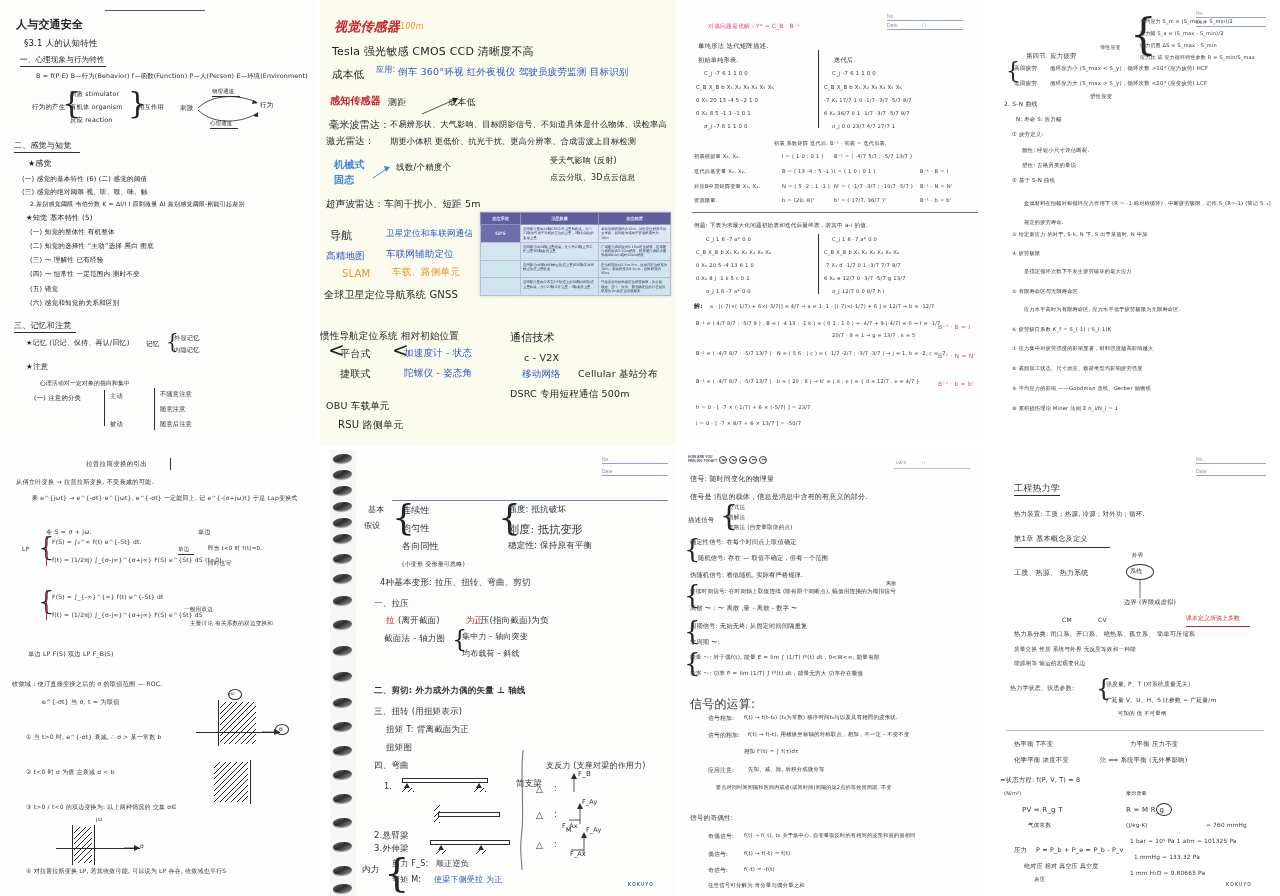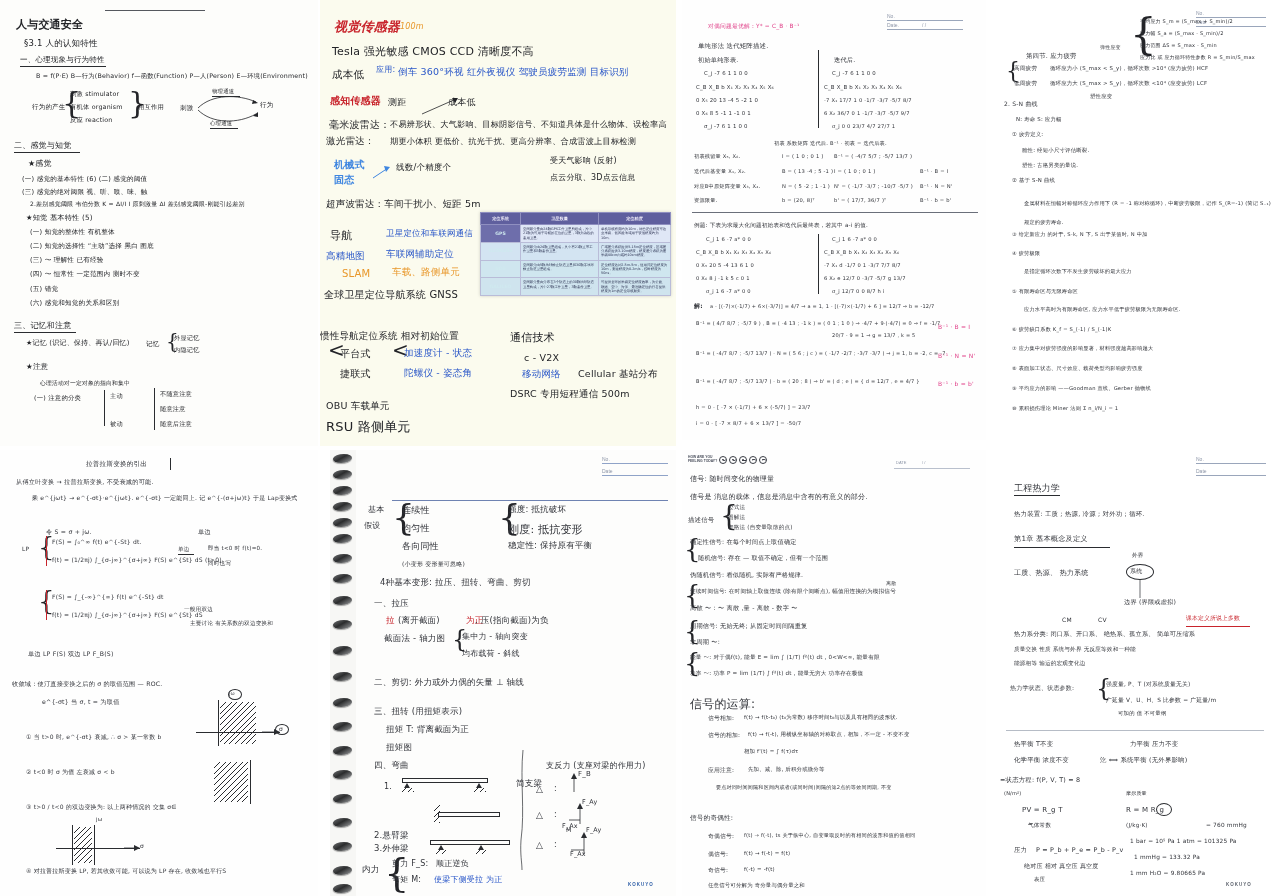--- a/index.html
+++ b/index.html
@@ -296,21 +296,21 @@
 
     <div class="hw line ink-black" style="left:0px;top:330px;font-size:9.5px;">惯性导航定位系统  相对初始位置</div>
     <div class="brace" style="left:8px;top:340px;font-size:20px;line-height:20px;">&lt;</div>
     <div class="hw line ink-black" style="left:20px;top:347px;font-size:10px;">平台式</div>
     <div class="hw line ink-black" style="left:20px;top:367px;font-size:10px;">捷联式</div>
     <div class="brace ink-blue" style="left:72px;top:340px;font-size:20px;line-height:20px;">&lt;</div>
     <div class="hw line ink-blue" style="left:84px;top:347px;font-size:9.5px;">加速度计 - 状态</div>
     <div class="hw line ink-blue" style="left:84px;top:367px;font-size:9.5px;">陀螺仪 - 姿态角</div>
 
     <div class="hw line ink-black" style="left:6px;top:400px;font-size:9.5px;">OBU 车载单元</div>
-    <div class="hw line ink-black" style="left:6px;top:418px;font-size:13px;">RSU 路侧单元</div>
+    <div class="hw line ink-black" style="left:18px;top:418px;font-size:10px;">RSU 路侧单元</div>
 
     <div class="hw line ink-black" style="left:190px;top:330px;font-size:11px;">通信技术</div>
     <div class="hw line ink-black" style="left:204px;top:352px;font-size:9.5px;">c - V2X</div>
     <div class="hw line ink-blue" style="left:202px;top:368px;font-size:9.5px;">移动网络</div>
     <div class="hw line ink-black" style="left:258px;top:368px;font-size:9.5px;">Cellular   基站分布</div>
     <div class="hw line ink-black" style="left:190px;top:388px;font-size:9.5px;">DSRC 专用短程通信   500m</div>
 
     <table class="sat-table" style="left:160px;top:212px;width:190px;">
       <tbody>
           <tr>
@@ -570,21 +570,21 @@
     <div class="hw line ink-dark" style="left:44px;top:148px;font-size:8.5px;">一、拉压</div>
     <div class="hw line ink-red" style="left:56px;top:165px;font-size:8.5px;">拉</div>
     <div class="hw line ink-dark" style="left:68px;top:165px;font-size:8.5px;">(离开截面)</div>
     <div class="hw line ink-red" style="left:136px;top:165px;font-size:8.5px;">为正</div>
     <div class="hw line ink-dark" style="left:142px;top:165px;font-size:8.5px;">，压(指向截面)为负</div>
     <div class="hw line ink-dark" style="left:54px;top:183px;font-size:8.5px;">截面法 - 轴力图</div>
     <div class="brace" style="left:122px;top:177px;font-size:24px;line-height:24px;">{</div>
     <div class="hw line ink-dark" style="left:132px;top:181px;font-size:8px;">集中力 - 轴向突变</div>
     <div class="hw line ink-dark" style="left:132px;top:198px;font-size:8px;">均布载荷 - 斜线</div>
 
-    <div class="hw line ink-dark" style="left:44px;top:227px;font-size:8.5px;">二、剪切: 外力或外力偶的矢量 ⊥ 轴线</div>
+    <div class="hw line ink-dark" style="left:44px;top:235px;font-size:8.5px;font-weight:bold;">二、剪切: 外力或外力偶的矢量 ⊥ 轴线</div>
     <div class="hw line ink-dark" style="left:44px;top:256px;font-size:8.5px;">三、扭转  (用扭矩表示)</div>
     <div class="hw line ink-dark" style="left:56px;top:274px;font-size:8.5px;">扭矩 T: 背离截面为正</div>
     <div class="hw line ink-dark" style="left:56px;top:292px;font-size:8.5px;">扭矩图</div>
 
     <div class="hw line ink-dark" style="left:44px;top:310px;font-size:8.5px;">四、弯曲</div>
 
     <svg width="8" height="120" style="position:absolute;left:188px;top:300px;">
       <path d="M5,0 C2,30 7,60 3,90 C2,105 4,112 4,120" fill="none" stroke="#2a2c30" stroke-width="0.7"></path>
     </svg>
 

